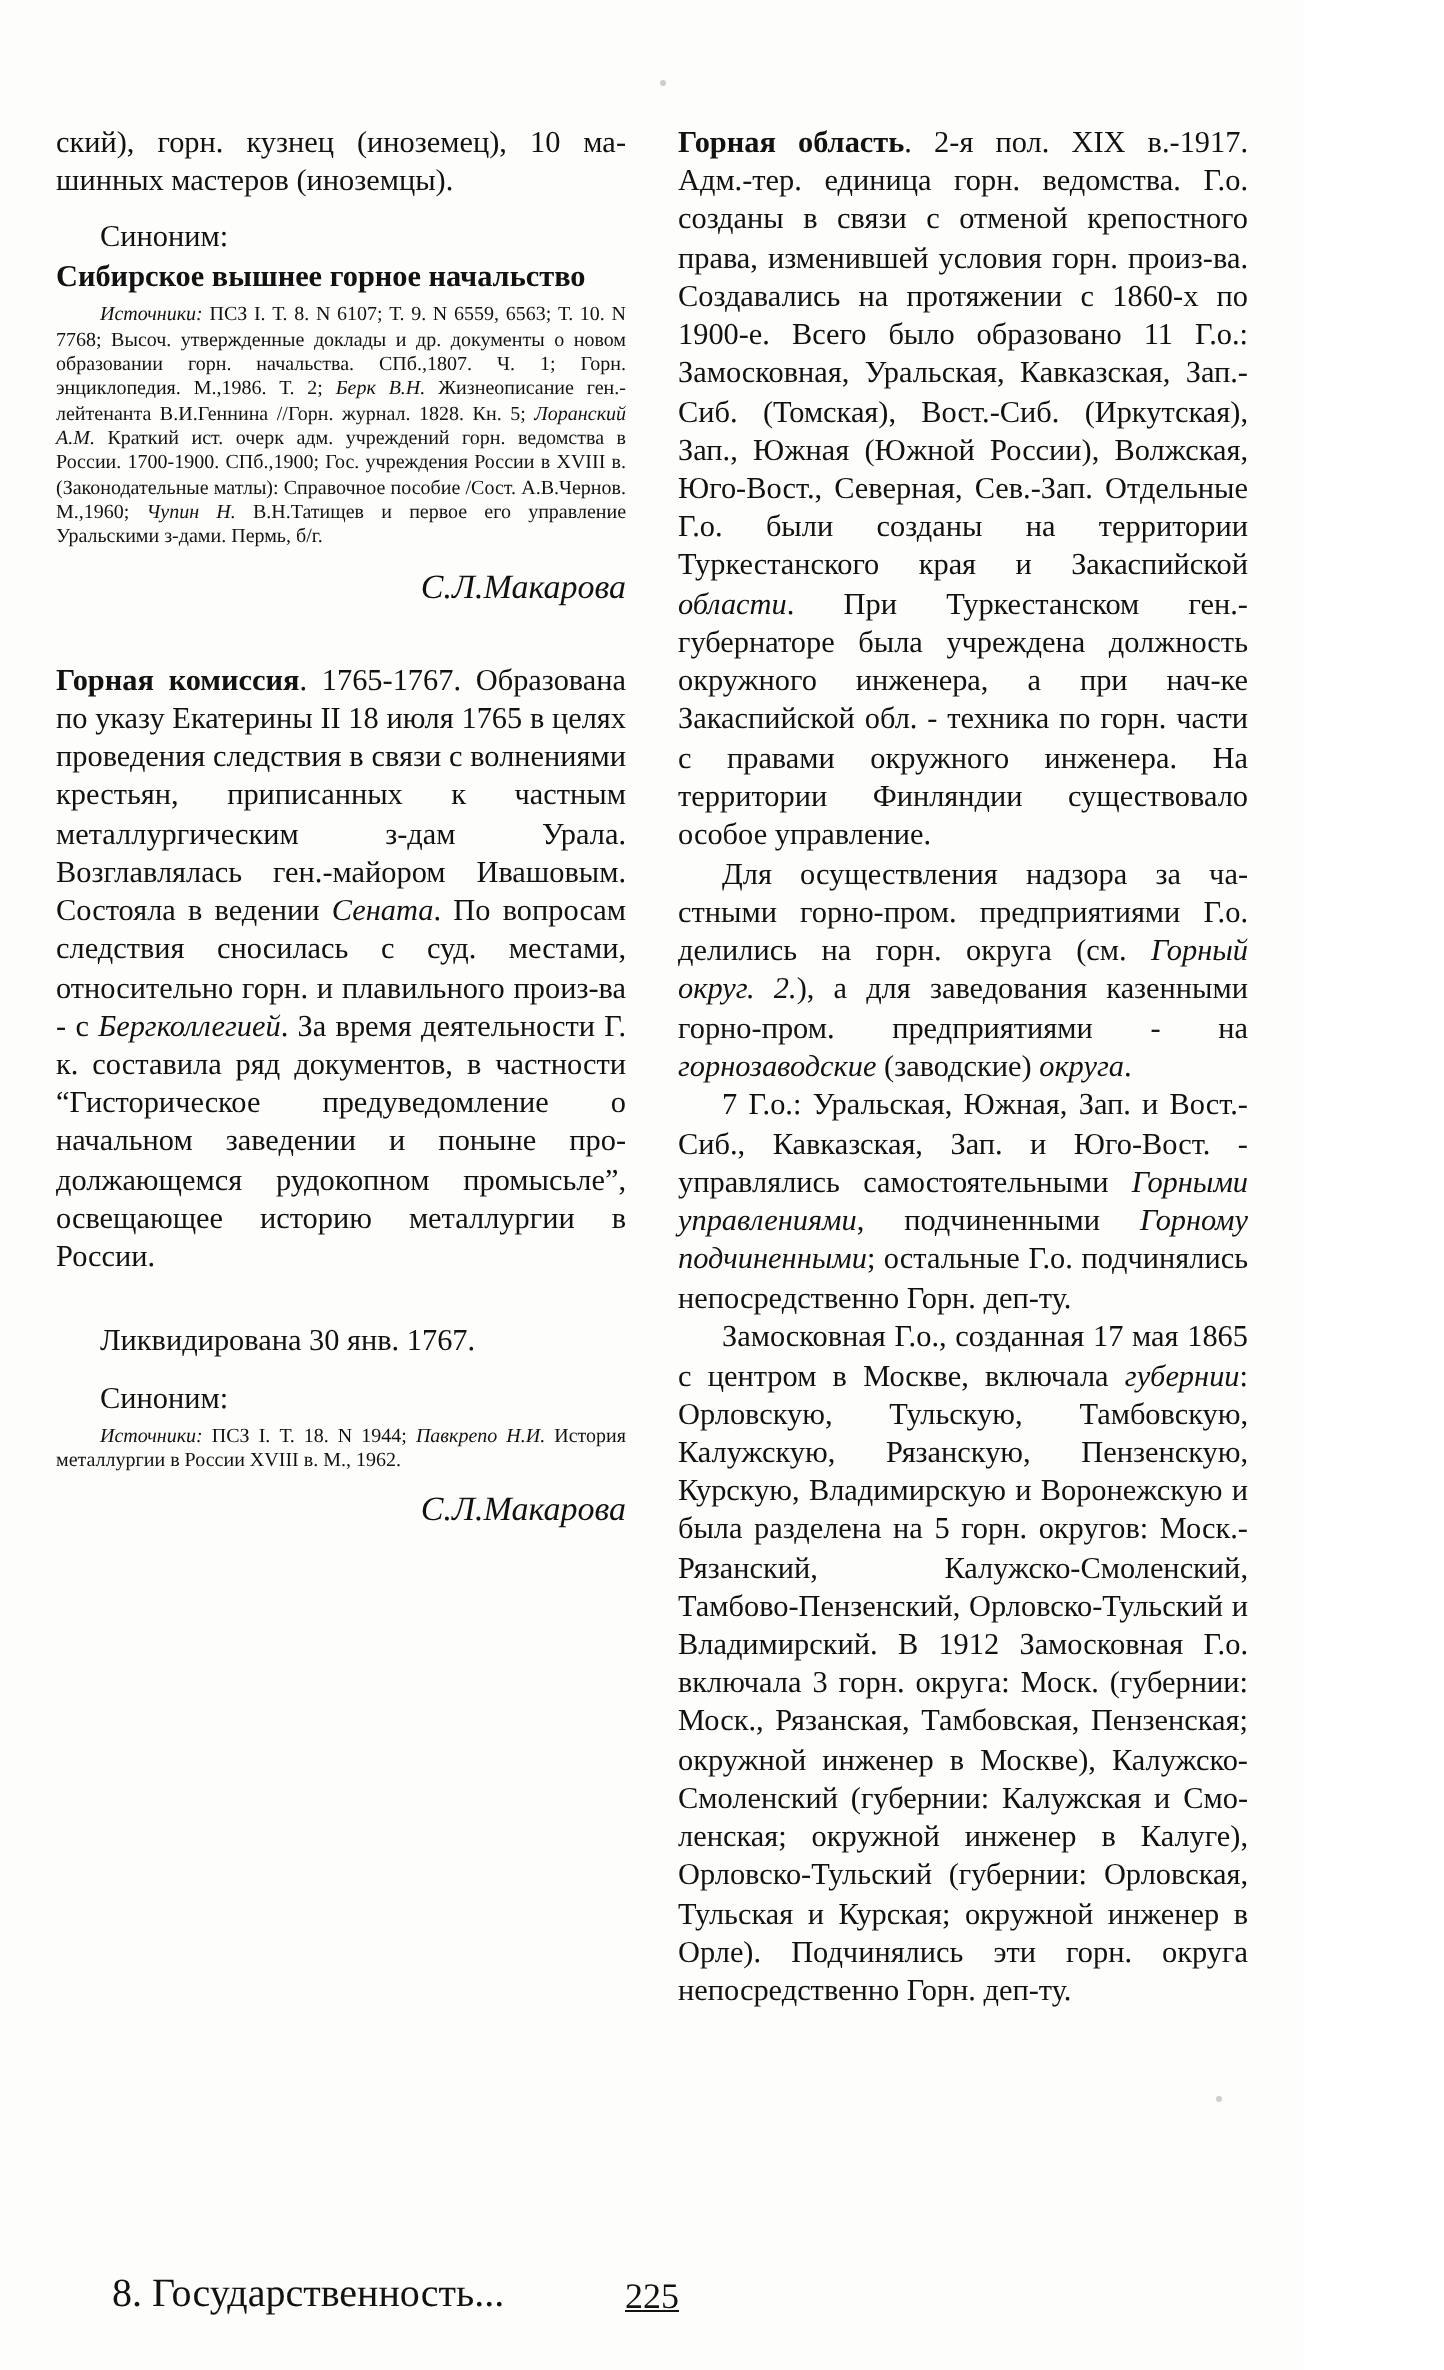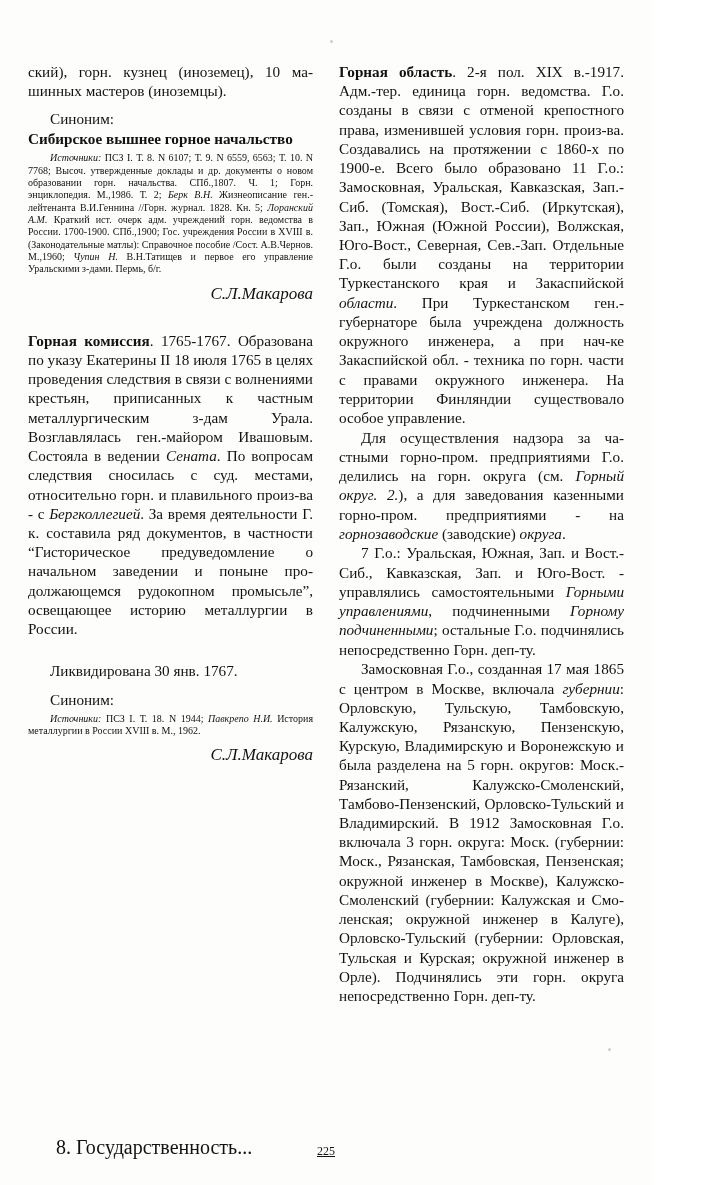--- a/index.html
+++ b/index.html
@@ -88,21 +88,21 @@
     bottom: 0;
     font-size: 20px;
     margin-left: 28px;
   }
   .footer-page {
     position: absolute;
     left: 0;
     right: 0;
     bottom: 0;
     text-align: center;
-    font-size: 12px;
+    font-size: 18px;
     text-decoration: underline;
   }
   .speck {
     position: absolute;
     background: #cfcfc8;
     border-radius: 50%;
   }
 </style>
 </head>
 <body>

